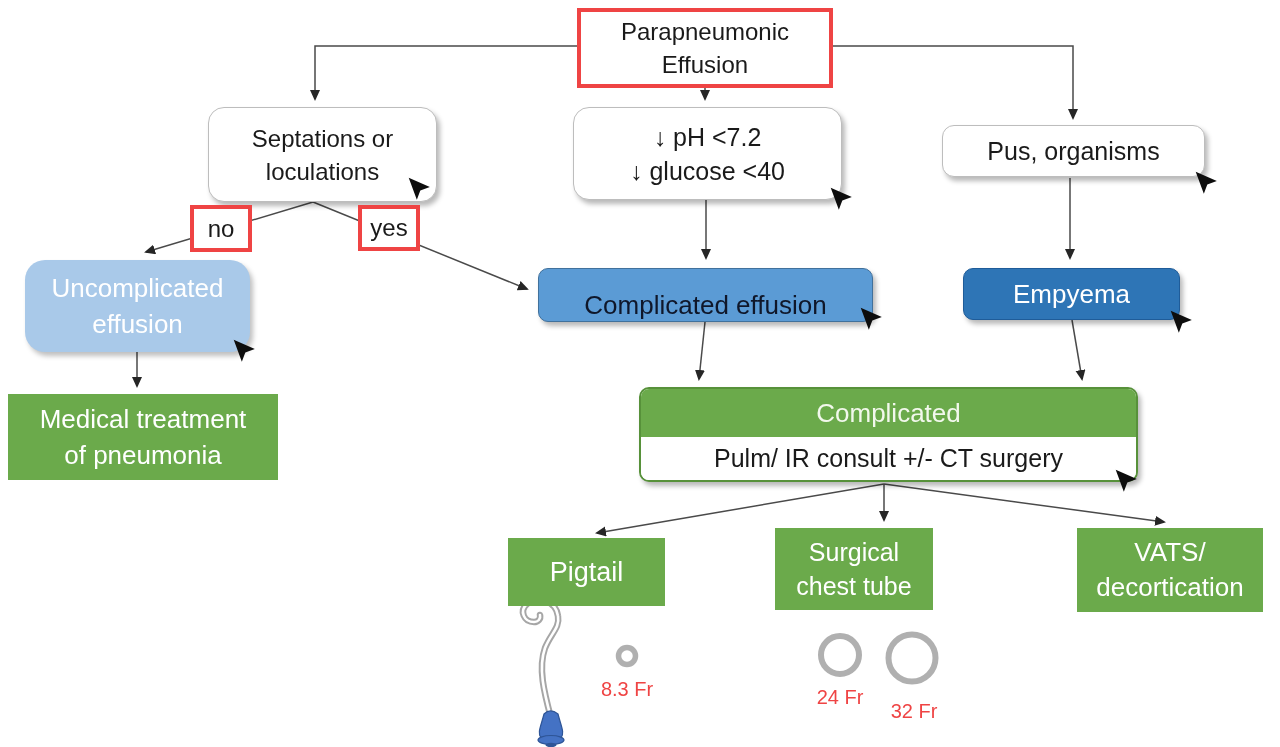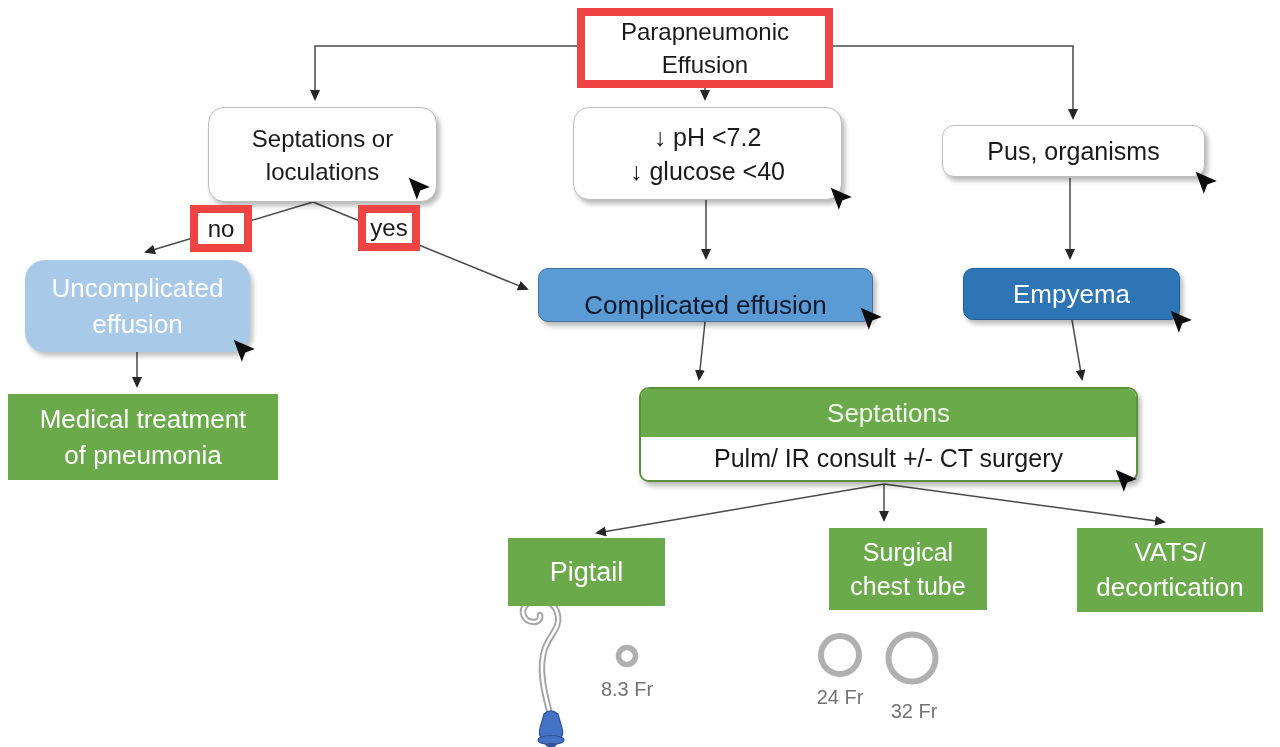--- a/index.html
+++ b/index.html
@@ -6,21 +6,21 @@
   #canvas{
     position:relative;width:1280px;height:747px;background:#ffffff;
     font-family:"Liberation Sans",sans-serif;overflow:hidden;
   }
   #connectors{position:absolute;left:0;top:0;z-index:1;}
   .node{
     position:absolute;z-index:2;display:flex;flex-direction:column;
     align-items:center;justify-content:center;text-align:center;
     box-sizing:border-box;
   }
-  .plain{background:#fff;border:8px solid #ef4444;color:#1a1a1a;}
+  .plain{background:#fff;border:4px solid #ef4444;color:#1a1a1a;}
   .soft{
     background:#fff;border:1px solid #bdbdbd;border-radius:16px;
     box-shadow:3px 4px 5px rgba(0,0,0,0.28);color:#1a1a1a;
   }
   .lightblue{
     background:#a9c9e9;border:none;border-radius:20px;color:#ffffff;
     box-shadow:3px 4px 5px rgba(0,0,0,0.25);
   }
   .midblue{
     background:#5b9bd5;border:1px solid #41719c;border-radius:10px;color:#0f172a;
@@ -40,21 +40,21 @@
     background:#6baa4b;color:#f2f8ec;width:100%;height:48px;display:flex;
     align-items:center;justify-content:center;font-size:26px;
   }
   .anti-bottom{
     background:#ffffff;color:#1a1a1a;width:100%;flex:1;display:flex;
     align-items:center;justify-content:center;font-size:25px;
   }
   .cursor{position:absolute;z-index:5;width:26px;height:26px;}
   .fr-label{
     position:absolute;z-index:2;width:70px;text-align:center;
-    font-size:20px;color:#737373;
+    font-size:20px;color:#ef4444;
   }
 </style>
 </head>
 <body>
 
 <div id="canvas">
 
   <svg id="connectors" width="1280" height="747" viewBox="0 0 1280 747">
     <defs>
       <marker id="ah" markerUnits="userSpaceOnUse" markerWidth="12" markerHeight="12" refX="9" refY="5" orient="auto">
@@ -135,29 +135,29 @@
   <div class="node darkblue" style="left:963px;top:268px;width:217px;height:52px;font-size:26px;">
     <div>Empyema</div>
   </div>
 
   <div class="node green" style="left:2px;top:394px;width:270px;height:86px;font-size:26px;line-height:36px;margin-left:6px;">
     <div>Medical treatment</div>
     <div>of pneumonia</div>
   </div>
 
   <div class="node anti" style="left:639px;top:387px;width:499px;height:95px;">
-    <div class="anti-top">Septations</div>
+    <div class="anti-top">Complicated</div>
     <div class="anti-bottom">Pulm/ IR consult +/- CT surgery</div>
   </div>
 
   <div class="node green" style="left:508px;top:538px;width:157px;height:68px;font-size:27px;">
     <div>Pigtail</div>
   </div>
 
-  <div class="node green" style="left:829px;top:528px;width:158px;height:82px;font-size:25px;line-height:34px;">
+  <div class="node green" style="left:775px;top:528px;width:158px;height:82px;font-size:25px;line-height:34px;">
     <div>Surgical</div>
     <div>chest tube</div>
   </div>
 
   <div class="node green" style="left:1077px;top:528px;width:186px;height:84px;font-size:26px;line-height:35px;">
     <div>VATS/</div>
     <div>decortication</div>
   </div>
 
   <div class="fr-label" style="left:592px;top:678px;">8.3 Fr</div>

